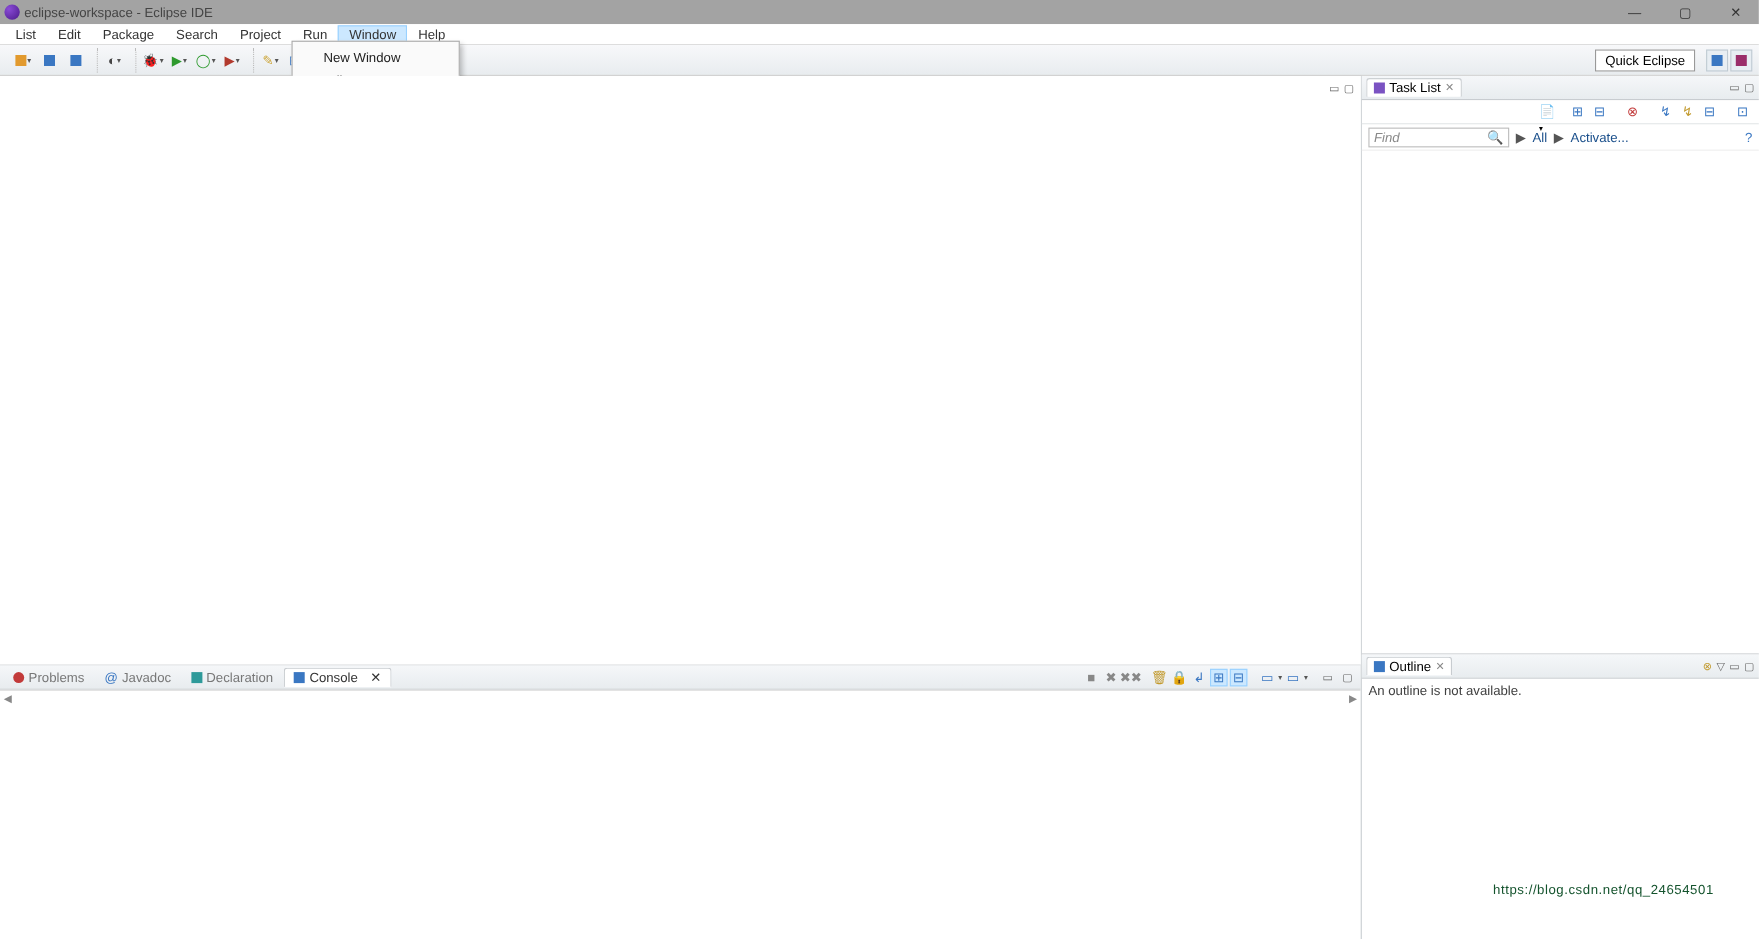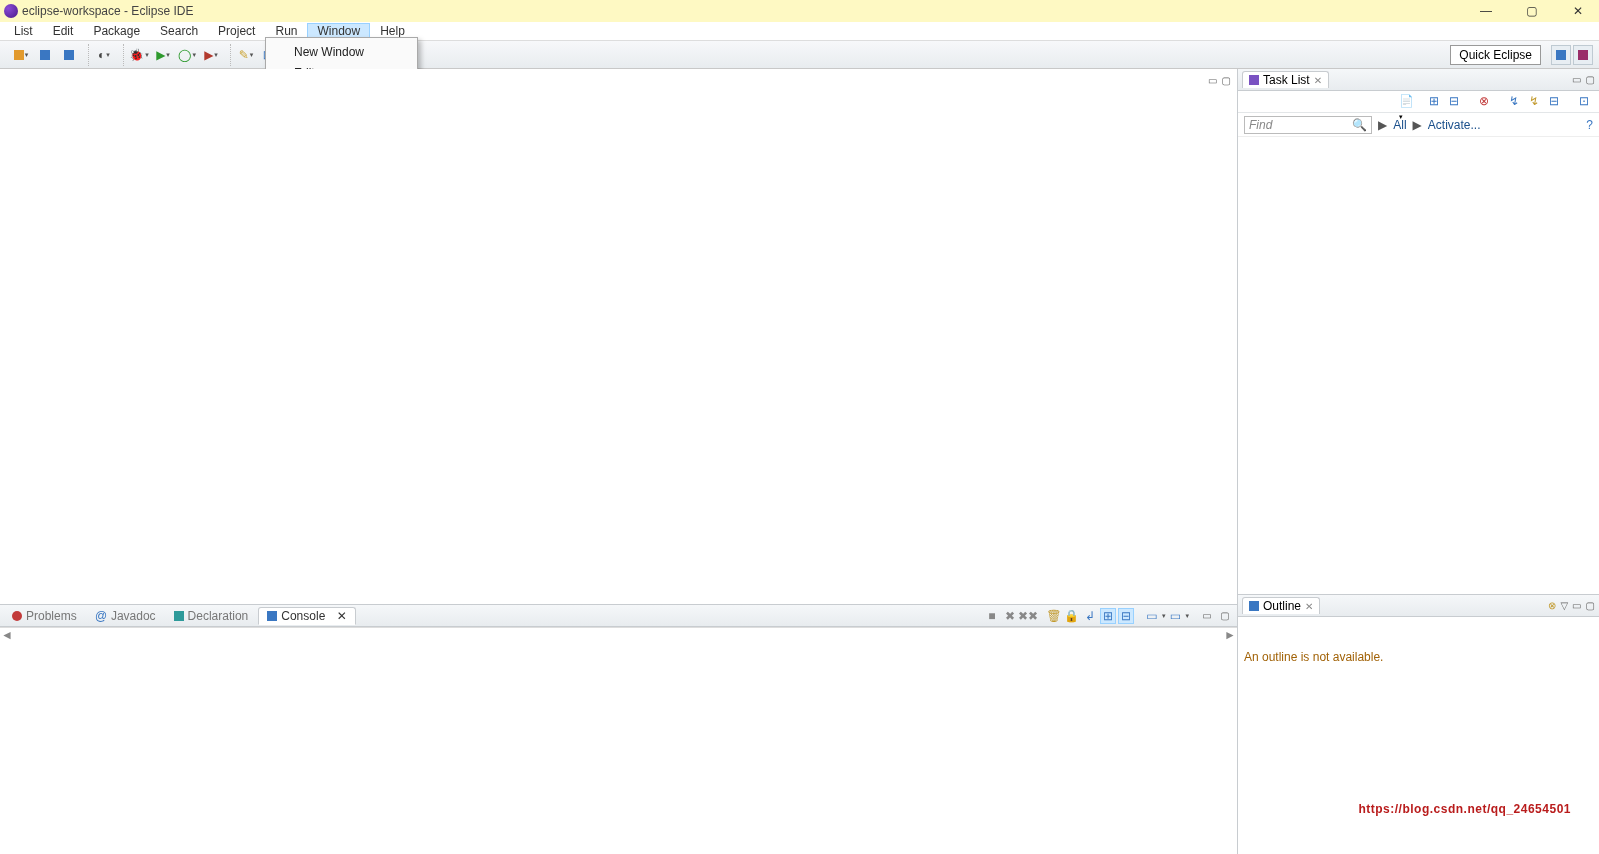--- a/index.html
+++ b/index.html
@@ -1,18 +1,18 @@
 <!DOCTYPE html>
 <html><head>
 <meta charset="utf-8">
 <style>
   * { margin: 0; padding: 0; box-sizing: border-box; font-family: "Segoe UI", Tahoma, sans-serif; font-size: 12px; }
   body { width: 1599px; height: 854px; background: #fff; overflow: hidden; position: relative; }
 
-  .titlebar { height: 22px; display: flex; align-items: center; padding: 0 4px; background: #fef9c3; }
+  .titlebar { height: 22px; display: flex; align-items: center; padding: 0 4px; background: #a3a3a3; }
   .titlebar .title-icon { width: 14px; height: 14px; margin-right: 4px; border-radius: 50%; background: radial-gradient(circle at 30% 30%, #8a4bd6, #4a1a8a); }
   .titlebar .title { color: #444; }
   .winctl { margin-left: auto; display: flex; gap: 28px; padding-right: 8px; color: #333; }
   .winctl span { width: 18px; text-align: center; cursor: default; }
 
   .menubar { height: 19px; background: #fff; display: flex; align-items: center; padding: 0 4px; border-bottom: 1px solid #ddd;}
   .menubar .menu-item { padding: 1px 10px; color: #333; }
   .menubar .menu-item.active { background: #cce8ff; border: 1px solid #99d1ff; padding: 0 9px; }
 
   .toolbar { height: 28px; background: linear-gradient(#f7f8fa,#e8ecef); border-bottom: 1px solid #c8c8c8; display: flex; align-items: center; padding: 0 6px; gap: 4px; position: relative;}
@@ -40,21 +40,21 @@
   .task-toolbar { height:22px; border-bottom:1px solid #e3e6e8; display:flex; align-items:center; justify-content:flex-end; gap:4px; padding:0 4px;}
   .task-toolbar .tico{ width:16px; height:16px;}
   .task-find-row { height:24px; display:flex; align-items:center; gap:6px; padding:0 6px; border-bottom:1px solid #eee;}
   .task-find { flex:0 0 128px; border:1px solid #bbb; padding:1px 4px; display:flex; align-items:center; color:#888; font-style:italic;}
   .task-find .mag { margin-left:auto; font-style:normal; color:#555;}
   .task-links { color:#1a4f8b; display:flex; align-items:center; gap:6px;}
   .task-links .tri { color:#555;}
   .task-links .help-icon { margin-left:auto; }
   .task-body { flex:1; }
   .outline-pane { height:260px; display:flex; flex-direction:column; border-top:1px solid #c8ccd0;}
-  .outline-body { flex:1; padding:4px 6px; color:#a16207;margin-top:29px;}
+  .outline-body { flex:1; padding:4px 6px; color:#404040;}
 
   .bottom-pane { height: 250px; border-top: 1px solid #c8ccd0; display:flex; flex-direction:column; background:#fff;}
   .bottom-tabs { height:22px; background:linear-gradient(#f5f7f9,#e8ecef); border-bottom:1px solid #c8ccd0; display:flex; align-items:center; padding:0 4px; gap:2px;}
   .bottom-tabs .btab { padding:1px 8px; display:flex; align-items:center; gap:4px; color:#777;}
   .bottom-tabs .btab.active { background:#fff; border:1px solid #c8ccd0; border-bottom-color:#fff; color:#333; border-radius:3px 3px 0 0;}
   .bottom-tabs .right-tools { margin-left:auto; display:flex; gap:2px; align-items:center;}
   .bottom-tabs .right-tools .ti{ width:16px; height:16px; display:flex; align-items:center; justify-content:center;}
   .console-head { padding:2px 6px; color:#8b8b8b; font-size:12px;}
   .console-body { flex:1; padding:0 6px; font-family: Consolas, monospace; font-size:12px; color:#000;}
   .scrollbar-h { height:14px; border-top:1px solid #ddd; display:flex; align-items:center;}
@@ -68,21 +68,21 @@
   .menu-popup .m-item .arrow-r { position:absolute; right:6px; font-size:9px; color:#333;}
   .menu-popup .m-item .kbd { position:absolute; right:12px; color:#333;}
   .menu-popup .m-item .micon { position:absolute; left:6px; width:16px; height:16px; display:flex; align-items:center; justify-content:center;}
   .menu-popup .sep { height:1px; background:#d4d4d4; margin:3px 2px;}
 
   #window-menu-popup { top:37px; left:265px; width:153px;}
   #showview-popup { top:108px; left:418px; width:259px;}
 
   .ico-sq { width:10px; height:10px; display:inline-block; }
   .c-blue{ background:#3a77c2;} .c-orange{ background:#e29a2e;} .c-green{ background:#46a049;} .c-red{ background:#c23a3a;} .c-purple{background:#7a52c2;} .c-gray{background:#888;} .c-teal{background:#2e9a9a;} .c-burg{background:#9a2e6a;}
-  .watermark{ position:absolute; right:28px; bottom:38px; color:#b91c1c; font-size:12px; letter-spacing:.5px;font-weight:bold;}
+  .watermark{ position:absolute; right:41px; bottom:38px; color:#14532d; font-size:12px; letter-spacing:.5px;}
 </style>
 </head>
 <body>
 
 <div class="titlebar">
   <span class="title-icon"></span>
   <span class="title">eclipse-workspace - Eclipse IDE</span>
   <div class="winctl">
     <span>—</span>
     <span>▢</span>

